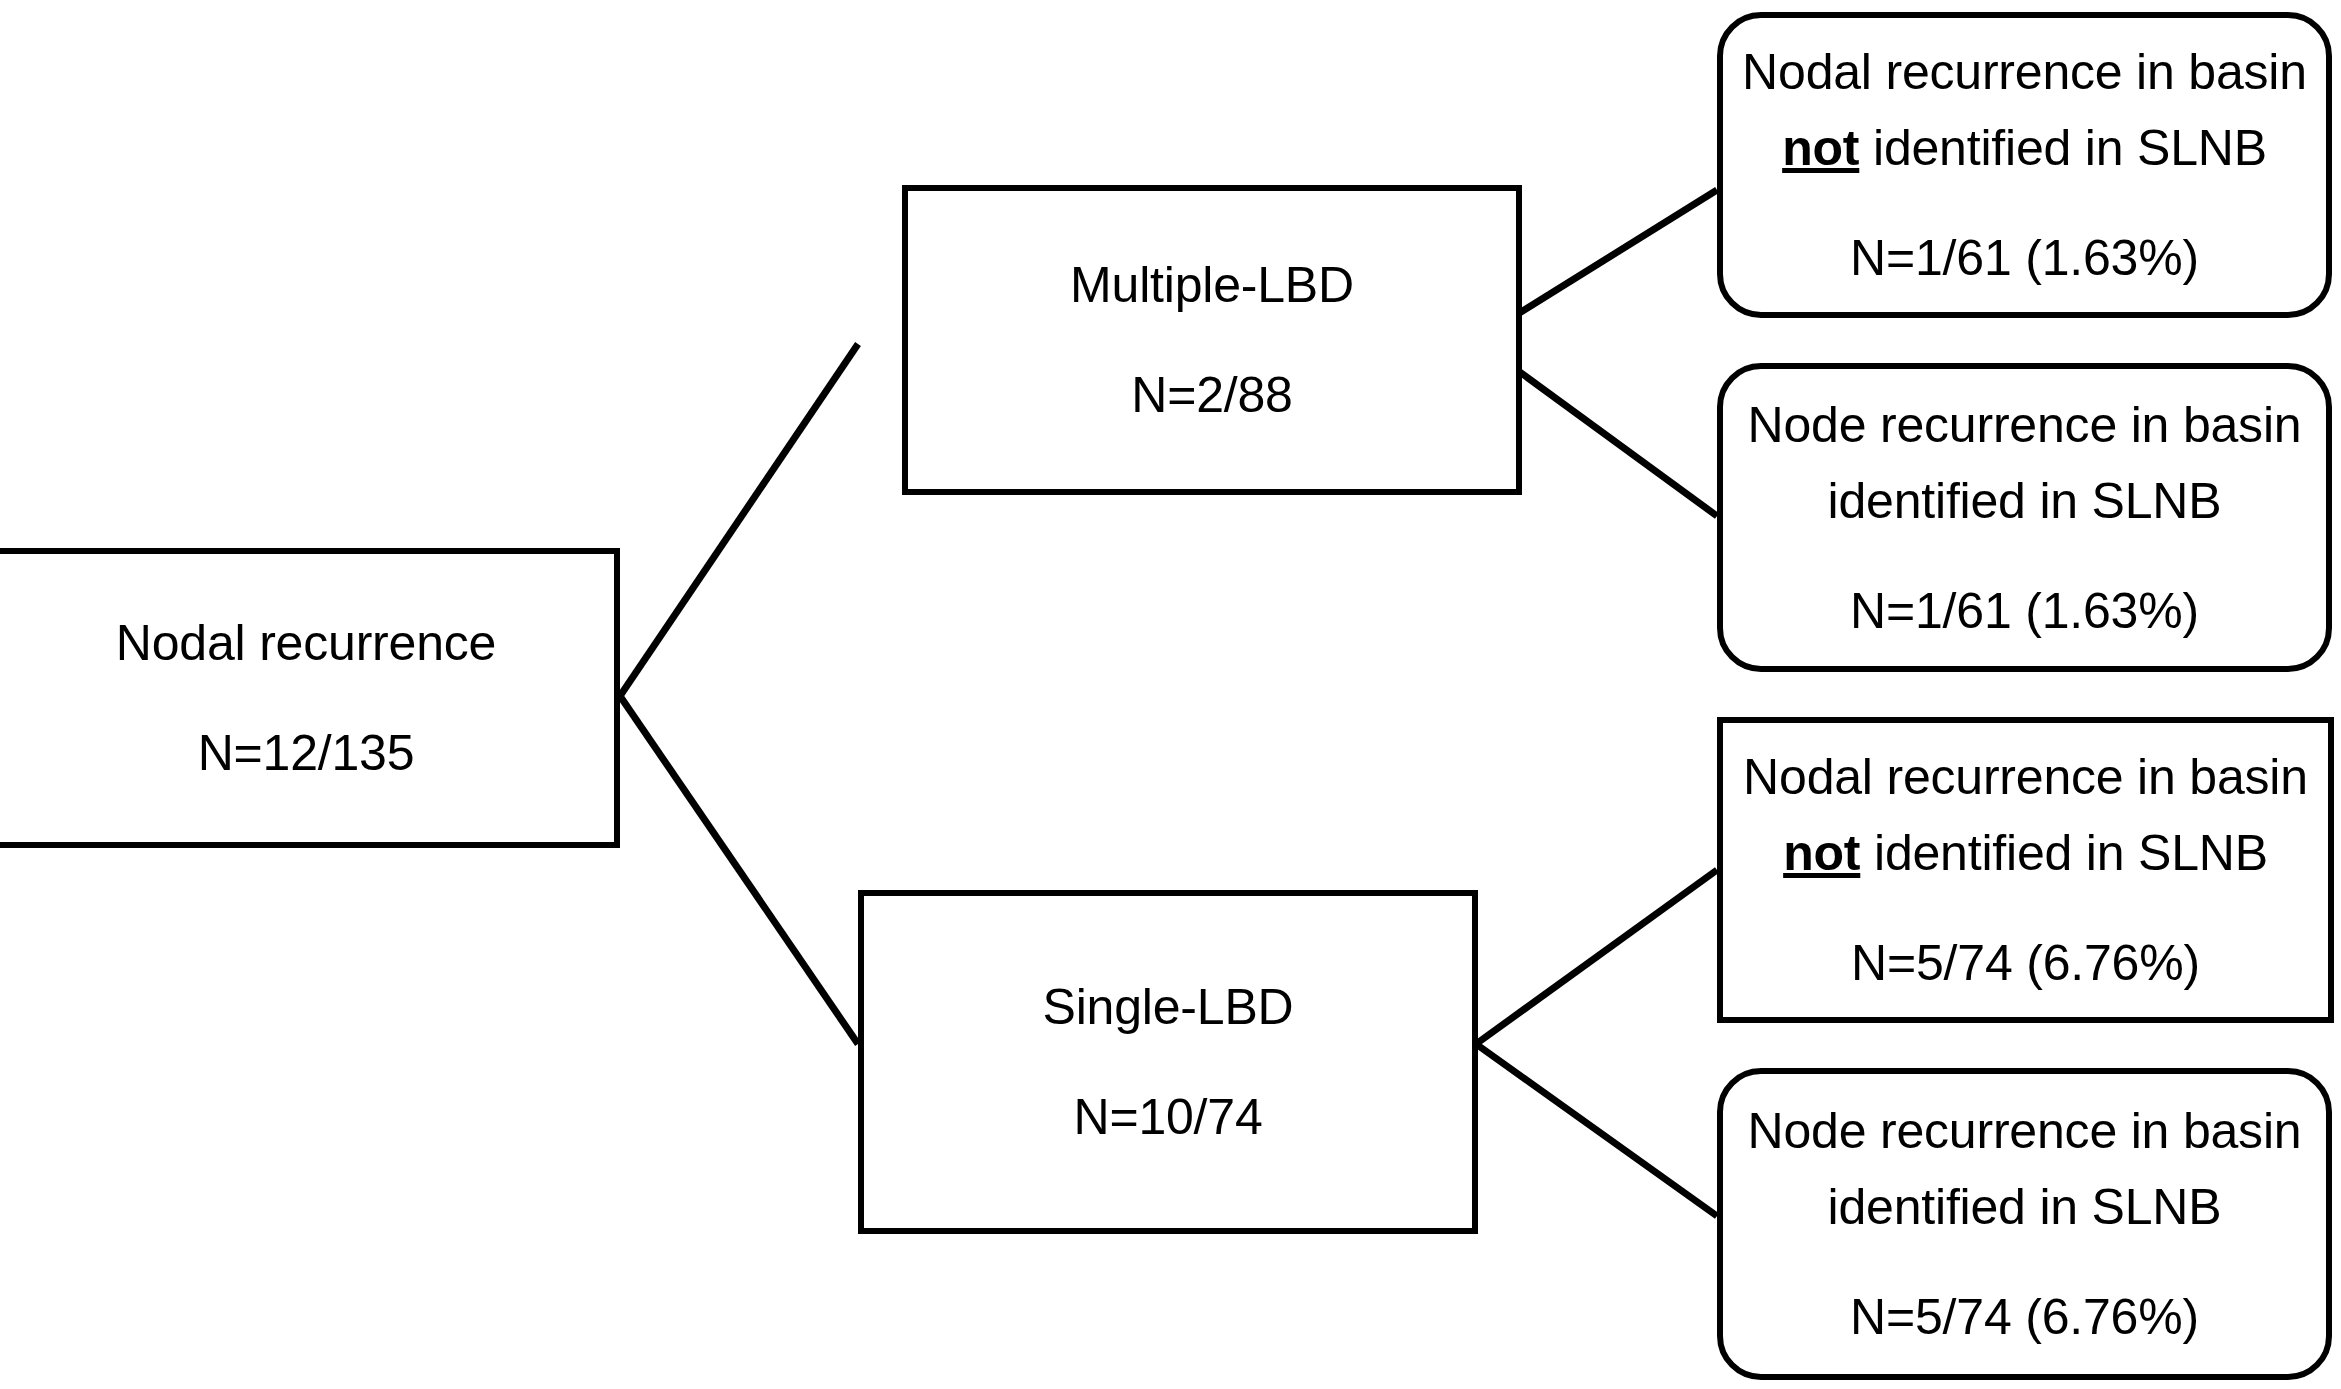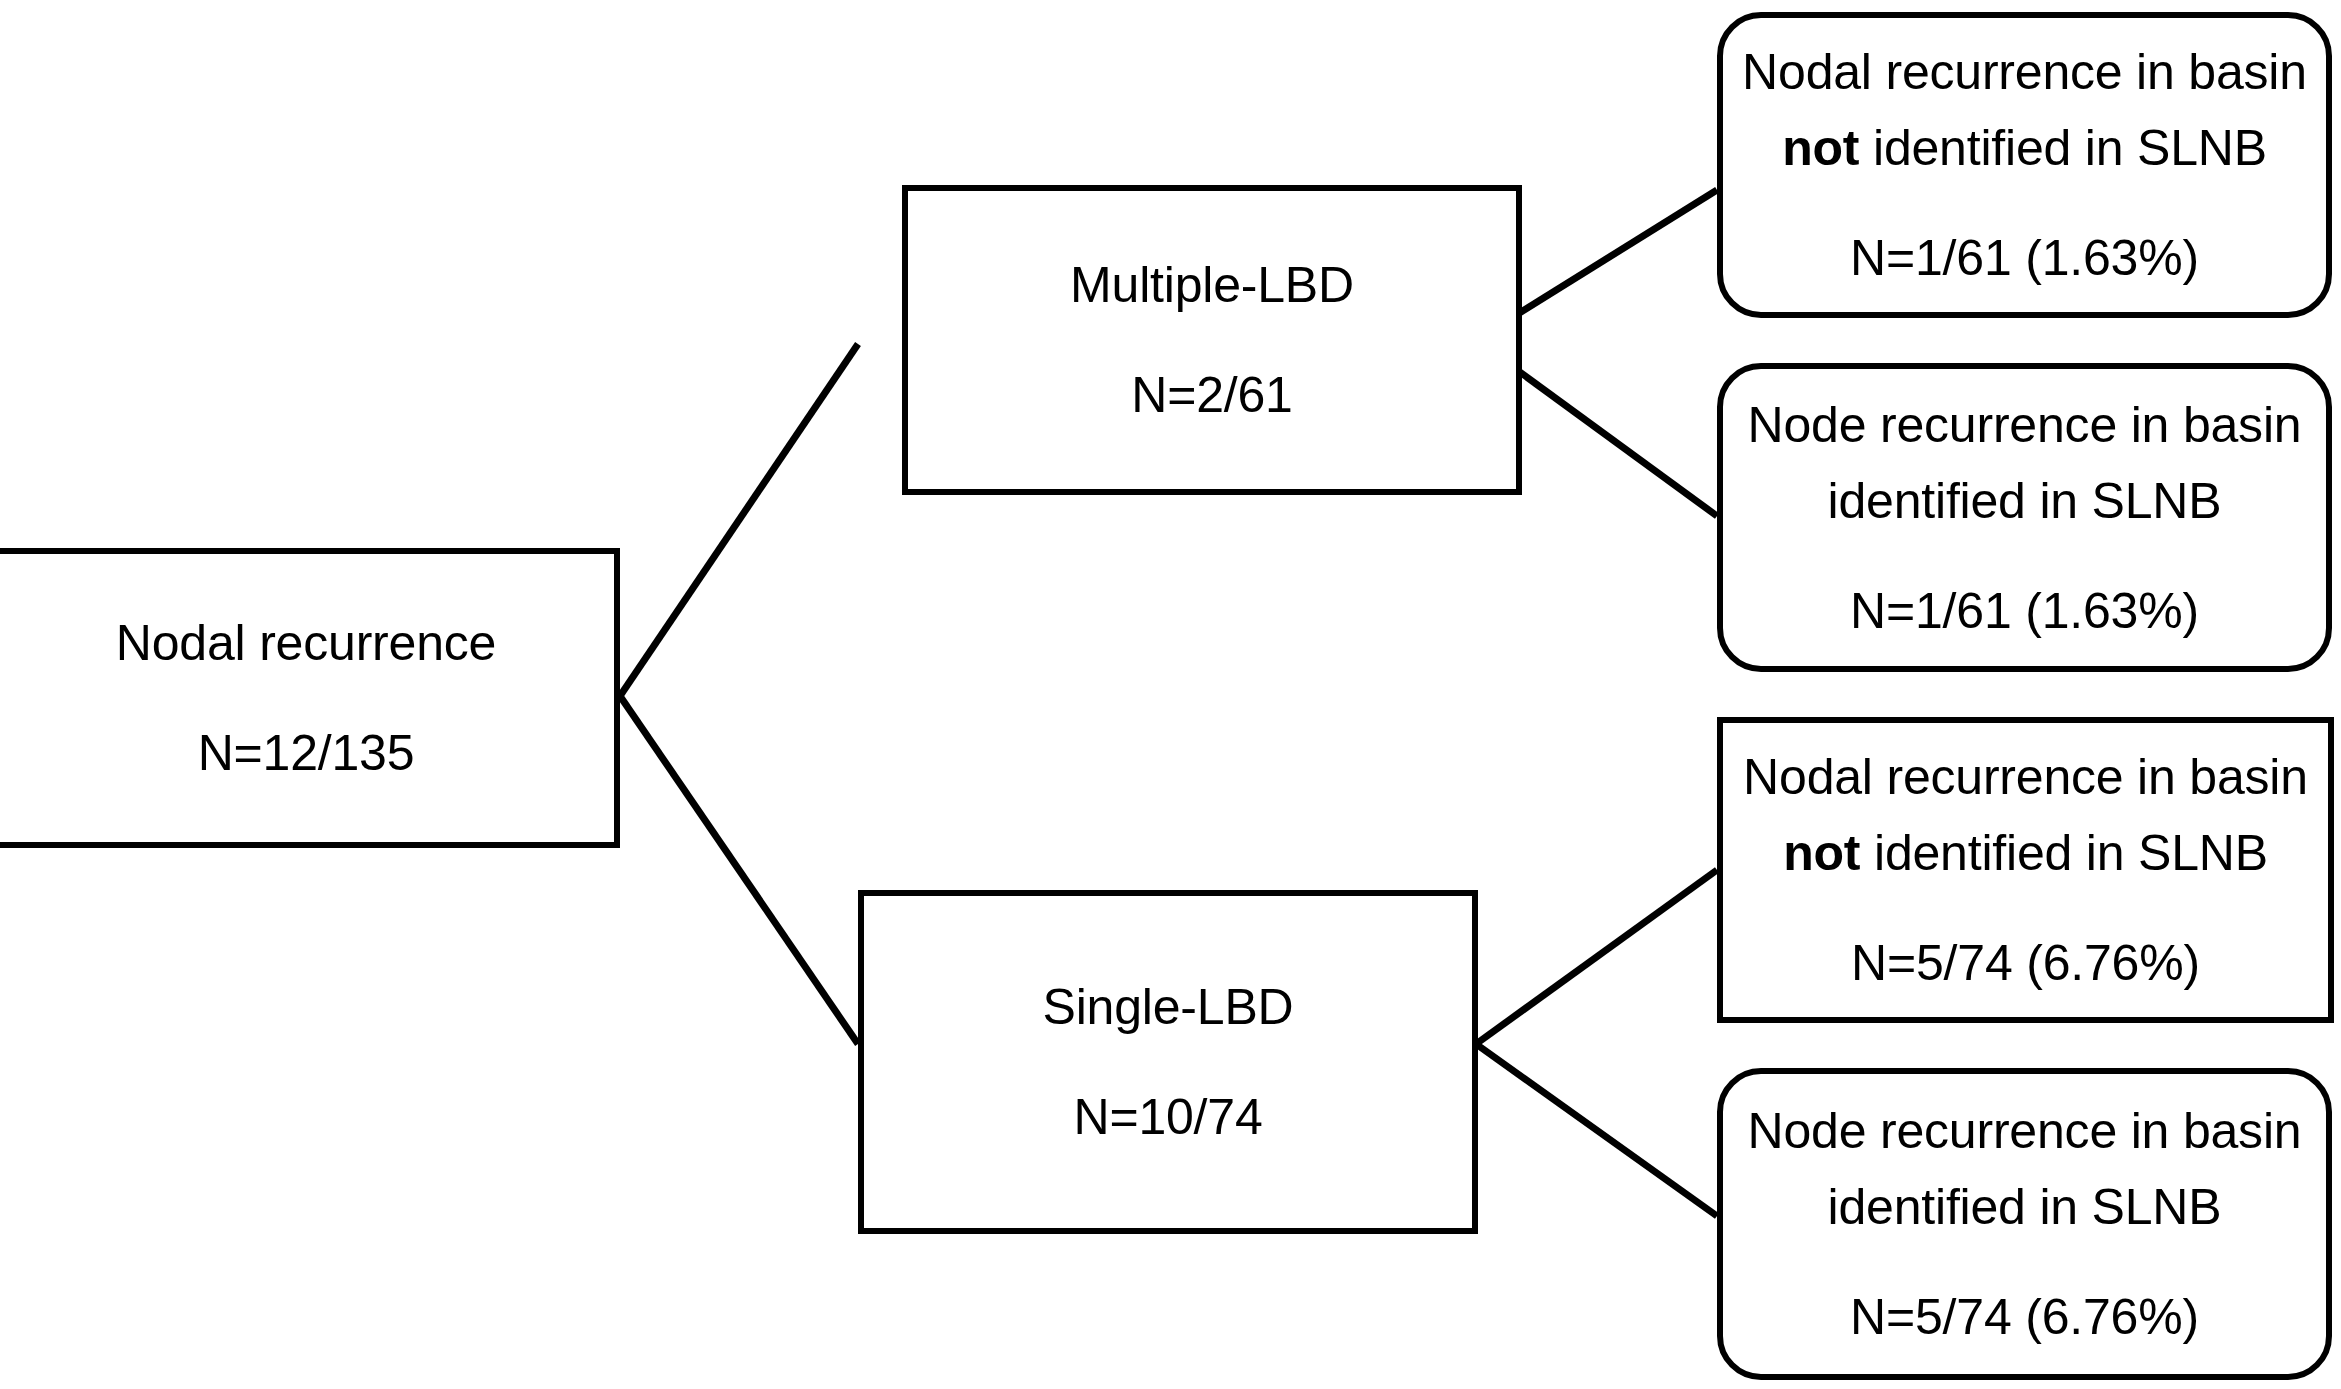--- a/index.html
+++ b/index.html
@@ -42,21 +42,21 @@
   .node .line {
     display: block;
     white-space: nowrap;
     font-size: 50px;
     letter-spacing: -0.2px;
   }
   .node .line.gap-top { margin-top: 34px; }
   .node.leaf .line { font-size: 50px; }
   .node.stage .line { font-size: 50px; }
   .node.root .line { font-size: 50px; }
-  .node .line b { font-weight: bold; }
+  .node .line b { font-weight: bold; text-decoration: underline; }
 
   
   #node-root      { left: -8px;   top: 548px;  width: 628px;  height: 300px; }
   #node-multiple  { left: 858px;  top: 185px;  width: 620px;  height: 310px; margin-left: 44px; }
   #node-single    { left: 858px;  top: 890px;  width: 620px;  height: 344px; }
   #node-leaf-1    { left: 1717px; top: 12px;   width: 615px;  height: 306px; }
   #node-leaf-2    { left: 1717px; top: 363px;  width: 615px;  height: 309px; }
   #node-leaf-3    { left: 1717px; top: 717px;  width: 617px;  height: 306px; }
   #node-leaf-4    { left: 1717px; top: 1068px; width: 615px;  height: 312px; }
 </style>
@@ -80,21 +80,21 @@
     <line x1="1476" y1="1044" x2="1717" y2="1216" stroke="#000000" stroke-width="7"></line>
   </svg>
 
   <div class="node root square" id="node-root">
     <span class="line">Nodal recurrence</span>
     <span class="line gap-top">N=12/135</span>
   </div>
 
   <div class="node stage square" id="node-multiple">
     <span class="line">Multiple-LBD</span>
-    <span class="line gap-top">N=2/61</span>
+    <span class="line gap-top">N=2/88</span>
   </div>
 
   <div class="node stage square" id="node-single">
     <span class="line">Single-LBD</span>
     <span class="line gap-top">N=10/74</span>
   </div>
 
   <div class="node leaf rounded" id="node-leaf-1">
     <span class="line">Nodal recurrence in basin</span>
     <span class="line"><b>not</b><span> identified in SLNB</span></span>

